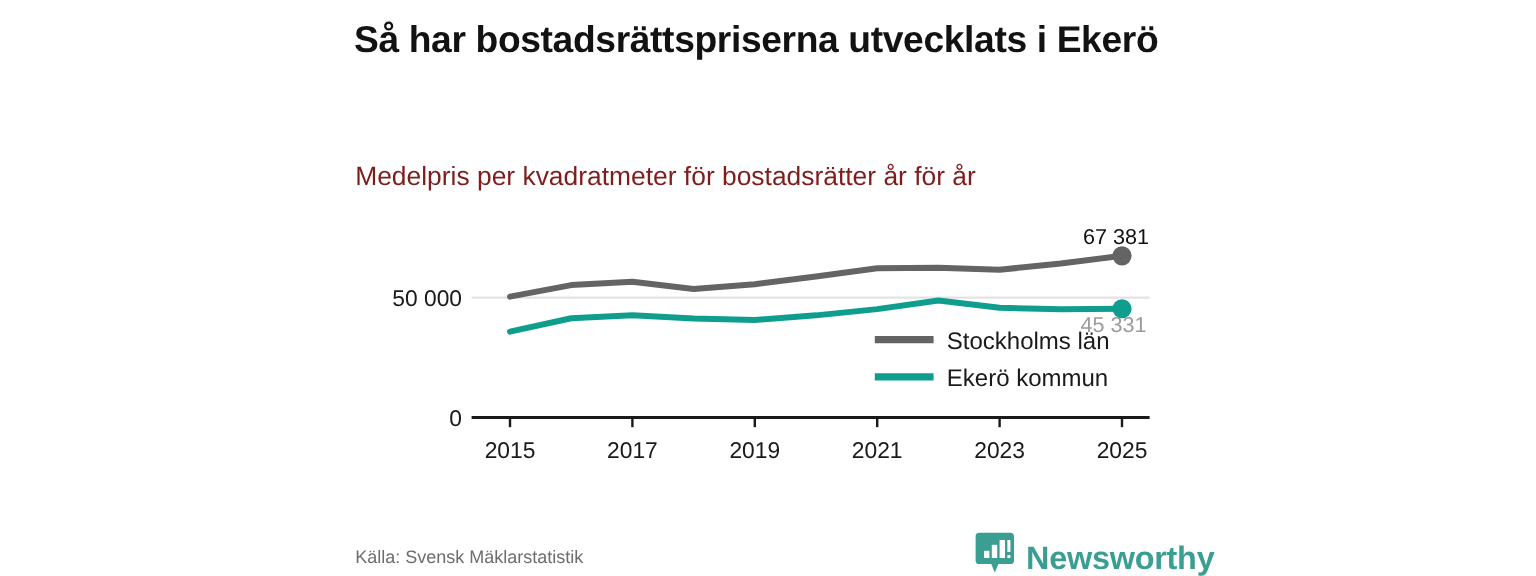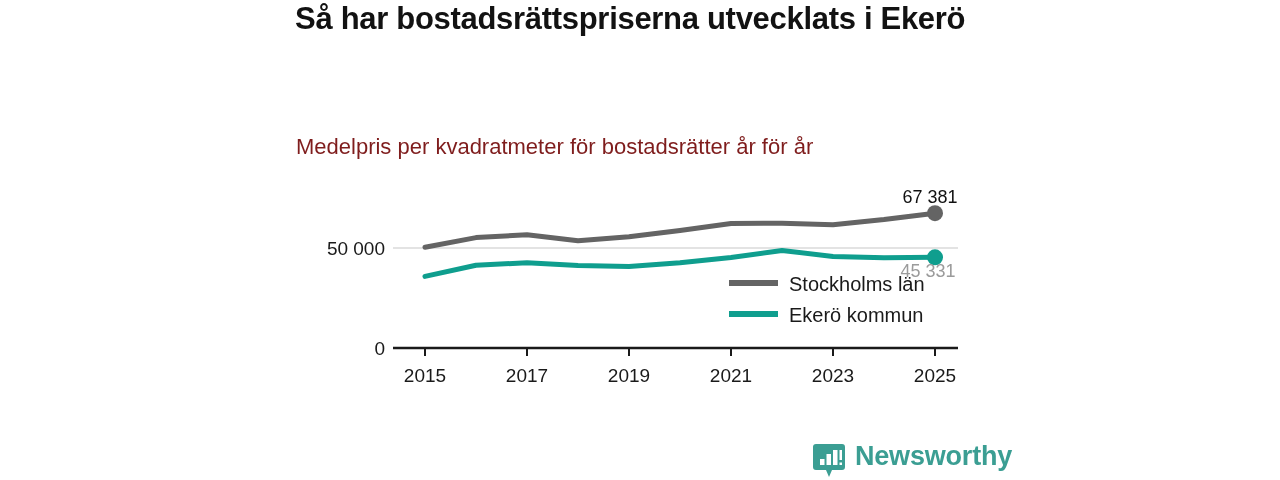--- a/index.html
+++ b/index.html
@@ -17,21 +17,21 @@
   }
   .page {
     position: absolute;
     left: 0; top: 0;
     width: 1280px;
     height: 480px;
   }
   .title {
     position: absolute;
     left: 295px;
-    top: 0;
+    top: 14px;
     width: 700px;
     font-size: 31px;
     font-weight: bold;
     line-height: 1.24;
     letter-spacing: -0.3px;
     color: #121212;
   }
   .subtitle {
     position: absolute;
     left: 296px;
@@ -81,21 +81,21 @@
     left: 296px;
     top: 456px;
     font-size: 15px;
     color: #6d6d6d;
   }
   .logo {
     position: absolute;
     left: 812px;
     top: 443px;
     display: flex;
-    align-items: flex-start;
+    align-items: flex-end;
     gap: 9px;
   }
   .logo-text {
     font-size: 27px;
     font-weight: bold;
     color: #3b9e93;
     letter-spacing: -0.2px;
     line-height: 1;
   }
 </style>
@@ -142,20 +142,21 @@
       <line x1="729" y1="283" x2="778" y2="283" stroke="#646464" stroke-width="6" stroke-linecap="butt"></line>
       <text class="legend-text" x="789" y="291">Stockholms län</text>
       <line x1="729" y1="314" x2="778" y2="314" stroke="#0f9e8e" stroke-width="6" stroke-linecap="butt"></line>
       <text class="legend-text" x="789" y="322">Ekerö kommun</text>
     </g>
 
     <text class="value-label" x="930" y="203">67 381</text>
 
   </svg>
 
+  <div class="source">Källa: Svensk Mäklarstatistik</div>
 
   <div class="logo">
     <svg width="34" height="36" viewBox="0 0 34 36">
       <path d="M4 1 H30 A3 3 0 0 1 33 4 V24 A3 3 0 0 1 30 27 H20 L17 34 L14 27 H4 A3 3 0 0 1 1 24 V4 A3 3 0 0 1 4 1 Z" fill="#3b9e93"></path>
       <rect x="8" y="16" width="4.5" height="6" fill="#ffffff"></rect>
       <rect x="14.5" y="11" width="4.5" height="11" fill="#ffffff"></rect>
       <rect x="21" y="7" width="4.5" height="15" fill="#ffffff"></rect>
       <rect x="27.5" y="7" width="2.5" height="10" fill="#ffffff"></rect>
       <rect x="27.5" y="19.5" width="2.5" height="2.5" fill="#ffffff"></rect>
     </svg>

